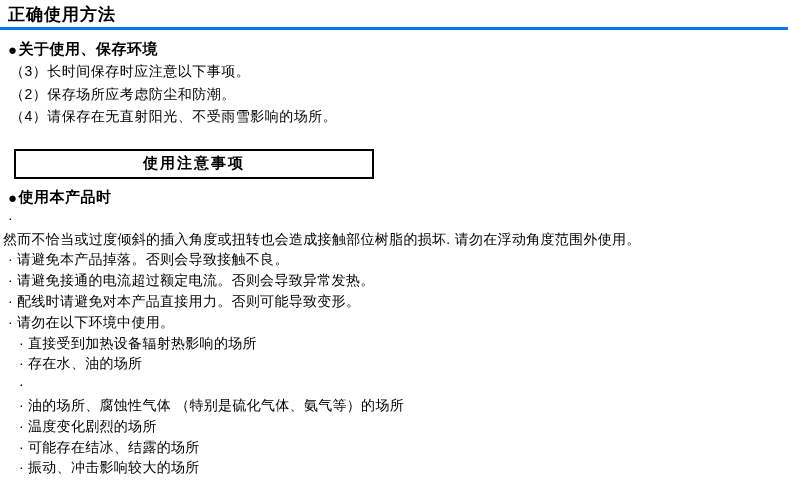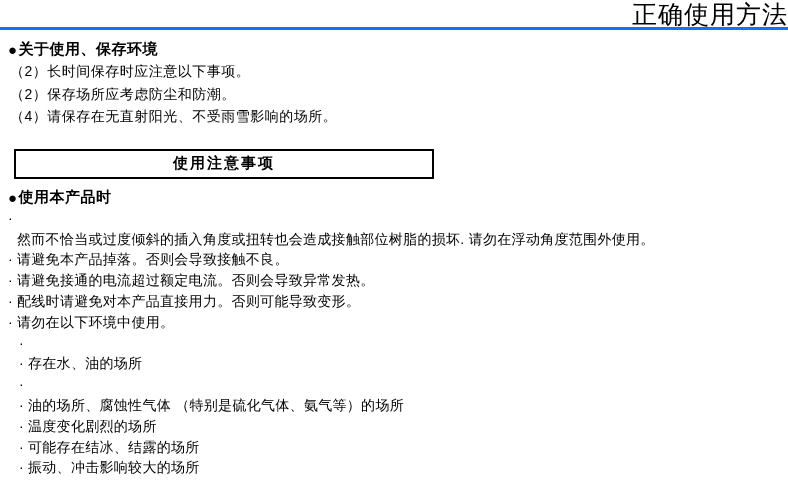--- a/index.html
+++ b/index.html
@@ -8,26 +8,25 @@
     width: 788px;
     height: 486px;
     overflow: hidden;
     font-family: "Liberation Sans", "DejaVu Sans", sans-serif;
     color: #000000;
     font-size: 14px;
   }
   .page { width: 788px; height: 486px; position: relative; }
 
   .title {
-    font-size: 25px;
-    font-weight: normal;
+    font-size: 17px;
+    font-weight: bold;
     line-height: 21px;
     margin: 4px 0 0 8px;
     letter-spacing: 1px;
-    text-align: right;
   }
   .rule {
     height: 3px;
     width: 100%;
     background: #0877F0;
     margin-top: 2px;
   }
 
   .sec-heading {
     font-size: 15px;
@@ -39,21 +38,21 @@
   }
   .sec-heading .sec-bullet { font-size: 15px; margin-right: 1px; }
 
   .storage-item {
     line-height: 22.6px;
     margin-left: 10px;
     letter-spacing: 0.5px;
   }
 
   .notice-box {
-    width: 420px;
+    width: 360px;
     margin: 21px 0 0 14px;
     border: 2px solid #000000;
     text-align: center;
     font-weight: bold;
     font-size: 15px;
     padding: 3px 0 4px 0;
     letter-spacing: 2px;
   }
 
   .usage-heading { margin-top: 9px; }
@@ -62,37 +61,37 @@
     display: flex;
     line-height: 20.8px;
     letter-spacing: 0.3px;
   }
   .u-line .dot {
     flex: none;
     width: 9px;
     text-align: left;
   }
   .lv0 { padding-left: 8px; }
-  .cont { padding-left: 17px; }
+  .cont { padding-left: 3px; }
   .lv1 { padding-left: 19px; }
 </style>
 </head>
 <body>
 
 <div class="page">
 
   <h1 class="title">正确使用方法</h1>
   <div class="rule" style="background: rgb(8, 119, 240);"></div>
 
   <div>
     <div class="sec-heading">
       <span class="sec-bullet">●</span>
       <span>关于使用、保存环境</span>
     </div>
-    <div class="storage-item">（2）长时间保存时应注意以下事项。</div>
+    <div class="storage-item">（3）长时间保存时应注意以下事项。</div>
     <div class="storage-item">（2）保存场所应考虑防尘和防潮。</div>
     <div class="storage-item">（4）请保存在无直射阳光、不受雨雪影响的场所。</div>
   </div>
 
   <div class="notice-box">
     <span>使用注意事项</span>
   </div>
 
   <div>
     <div class="sec-heading usage-heading">
@@ -119,20 +118,21 @@
       <span class="dot">·</span>
       <span>配线时请避免对本产品直接用力。否则可能导致变形。</span>
     </div>
     <div class="u-line lv0">
       <span class="dot">·</span>
       <span>请勿在以下环境中使用。</span>
     </div>
 
     <div class="u-line lv1">
       <span class="dot">·</span>
+      <span>直接受到加热设备辐射热影响的场所</span>
     </div>
     <div class="u-line lv1">
       <span class="dot">·</span>
       <span>存在水、油的场所</span>
     </div>
     <div class="u-line lv1">
       <span class="dot">·</span>
     </div>
     <div class="u-line lv1">
       <span class="dot">·</span>

